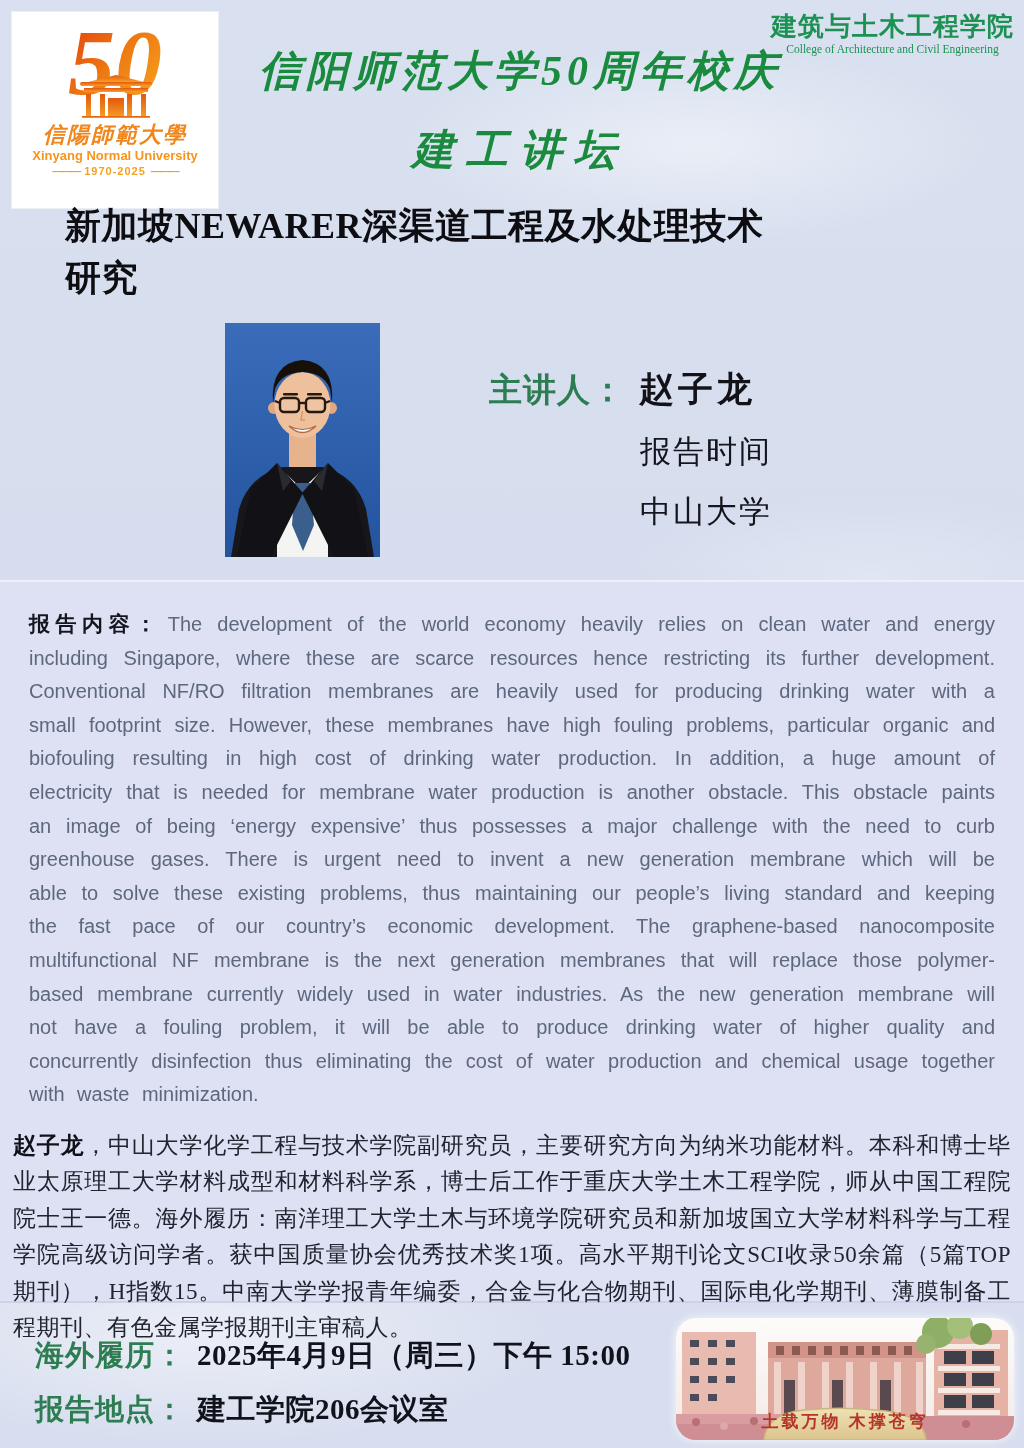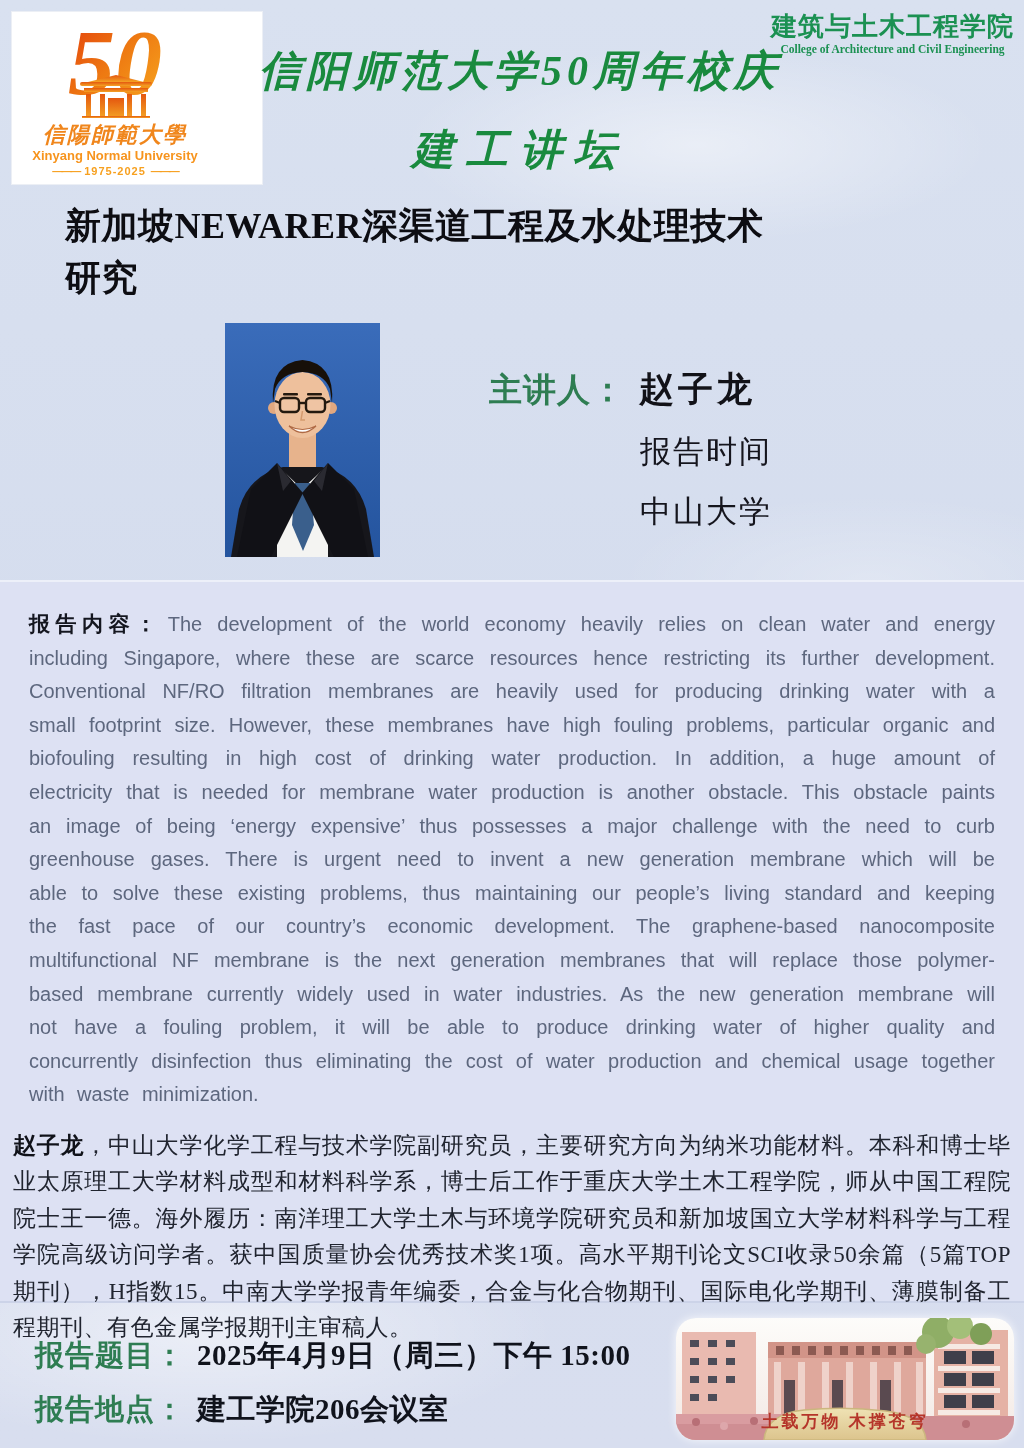--- a/index.html
+++ b/index.html
@@ -8,22 +8,22 @@
     background:
       radial-gradient(ellipse 420px 140px at 68% 10%, rgba(255,255,255,.45), transparent 70%),
       radial-gradient(ellipse 500px 160px at 20% 92%, rgba(255,255,255,.5), transparent 70%),
       radial-gradient(ellipse 360px 120px at 85% 40%, rgba(255,255,255,.25), transparent 70%),
       linear-gradient(180deg,#d9e1f0 0%,#d5ddee 45%,#d8deef 100%);
     font-family:"Liberation Serif",serif;
   }
 
   
   .logo-box{
-    position:absolute;left:12px;top:12px;width:206px;height:172px;
-    background:#ffffff;box-shadow:0 0 0 1px #eceff5;padding-left:44px;
+    position:absolute;left:12px;top:12px;width:206px;height:196px;
+    background:#ffffff;box-shadow:0 0 0 1px #eceff5;
   }
   .logo-50{position:absolute;left:0;top:2px;width:206px;height:96px;}
   .logo-gate{position:absolute;left:58px;top:62px;width:92px;height:44px;}
   .logo-cn{
     position:absolute;left:0;top:108px;width:206px;text-align:center;
     font-style:italic;font-weight:bold;font-size:22px;color:#f0861c;letter-spacing:2px;
     font-family:"Liberation Serif",serif;
   }
   .logo-en{
     position:absolute;left:0;top:136px;width:206px;text-align:center;
@@ -31,21 +31,21 @@
   }
   .logo-years{
     position:absolute;left:0;top:153px;width:206px;text-align:center;
     font-size:11px;font-weight:bold;color:#f7a01f;letter-spacing:1px;
     font-family:"Liberation Sans",sans-serif;
   }
   .logo-years::before,.logo-years::after{content:"———";margin:0 5px;color:#f7a01f;letter-spacing:-2px;}
 
   .college{position:absolute;right:10px;top:13px;text-align:center;color:#1b9152;}
   .college-cn{font-size:26px;font-weight:bold;letter-spacing:1px;line-height:1.1;}
-  .college-en{font-size:11.5px;font-weight:bold;font-family:"Liberation Serif",serif;line-height:1.3;}
+  .college-en{font-size:11.5px;font-weight:normal;font-family:"Liberation Serif",serif;line-height:1.3;}
 
   .main-title{
     position:absolute;left:225px;top:50px;width:590px;text-align:center;
     color:#198a3e;font-weight:bold;font-style:italic;
   }
   .main-title .line1{font-size:42px;letter-spacing:5px;line-height:1.0;}
   .main-title .line2{font-size:42px;letter-spacing:12px;margin-top:30px;}
 
   
   .topic-row{position:absolute;left:55px;top:200px;display:flex;align-items:flex-start;}
@@ -140,21 +140,21 @@
       <rect x="14" y="14" width="64" height="4" fill="url(#ggate)"></rect>
       <rect x="16" y="20" width="5" height="24" fill="url(#ggate)"></rect>
       <rect x="30" y="20" width="5" height="24" fill="url(#ggate)"></rect>
       <rect x="57" y="20" width="5" height="24" fill="url(#ggate)"></rect>
       <rect x="71" y="20" width="5" height="24" fill="url(#ggate)"></rect>
       <rect x="38" y="24" width="16" height="20" fill="url(#ggate)"></rect>
       <rect x="12" y="42" width="68" height="2" fill="url(#ggate)"></rect>
     </svg>
     <div class="logo-cn">信陽師範大學</div>
     <div class="logo-en">Xinyang Normal University</div>
-    <div class="logo-years">1975-2025</div>
+    <div class="logo-years">1970-2025</div>
   </div>
 
   <div class="college">
     <div class="college-cn">建筑与土木工程学院</div>
     <div class="college-en">College of Architecture and Civil Engineering</div>
   </div>
 
   <div class="main-title">
     <div class="line1">信阳师范大学50周年校庆</div>
     <div class="line2">建工讲坛</div>
@@ -216,21 +216,21 @@
   </div>
 
   <div class="content-band">
     <p class="abstract"><span class="abstract-label">报告内容：</span><span>The development of the world economy heavily relies on clean water and energy including Singapore, where these are scarce resources hence restricting its further development. Conventional NF/RO filtration membranes are heavily used for producing drinking water with a small footprint size. However, these membranes have high fouling problems, particular organic and biofouling resulting in high cost of drinking water production. In addition, a huge amount of electricity that is needed for membrane water production is another obstacle. This obstacle paints an image of being ‘energy expensive’ thus possesses a major challenge with the need to curb greenhouse gases. There is urgent need to invent a new generation membrane which will be able to solve these existing problems, thus maintaining our people’s living standard and keeping the fast pace of our country’s economic development. The graphene-based nanocomposite multifunctional NF membrane is the next generation membranes that will replace those polymer-based membrane currently widely used in water industries. As the new generation membrane will not have a fouling problem, it will be able to produce drinking water of higher quality and concurrently disinfection thus eliminating the cost of water production and chemical usage together with waste minimization.</span></p>
     <p class="bio"><span class="bio-name">赵子龙</span><span>，中山大学化学工程与技术学院副研究员，主要研究方向为纳米功能材料。本科和博士毕业太原理工大学材料成型和材料科学系，博士后工作于重庆大学土木工程学院，师从中国工程院院士王一德。海外履历：南洋理工大学土木与环境学院研究员和新加坡国立大学材料科学与工程学院高级访问学者。获中国质量协会优秀技术奖1项。高水平期刊论文SCI收录50余篇（5篇TOP期刊），H指数15。中南大学学报青年编委，合金与化合物期刊、国际电化学期刊、薄膜制备工程期刊、有色金属学报期刊主审稿人。</span></p>
   </div>
 
   <div class="footer-band">
     <div class="footer-rows">
       <div class="footer-row">
-        <span class="footer-label">报告题目：</span>
+        <span class="footer-label">海外履历：</span>
         <span class="footer-value">2025年4月9日（周三）下午 15:00</span>
       </div>
       <div class="footer-row">
         <span class="footer-label">报告地点：</span>
         <span class="footer-value">建工学院206会议室</span>
       </div>
     </div>
 
     <div class="building-photo">
       <svg width="338" height="122" viewBox="0 0 338 122">

